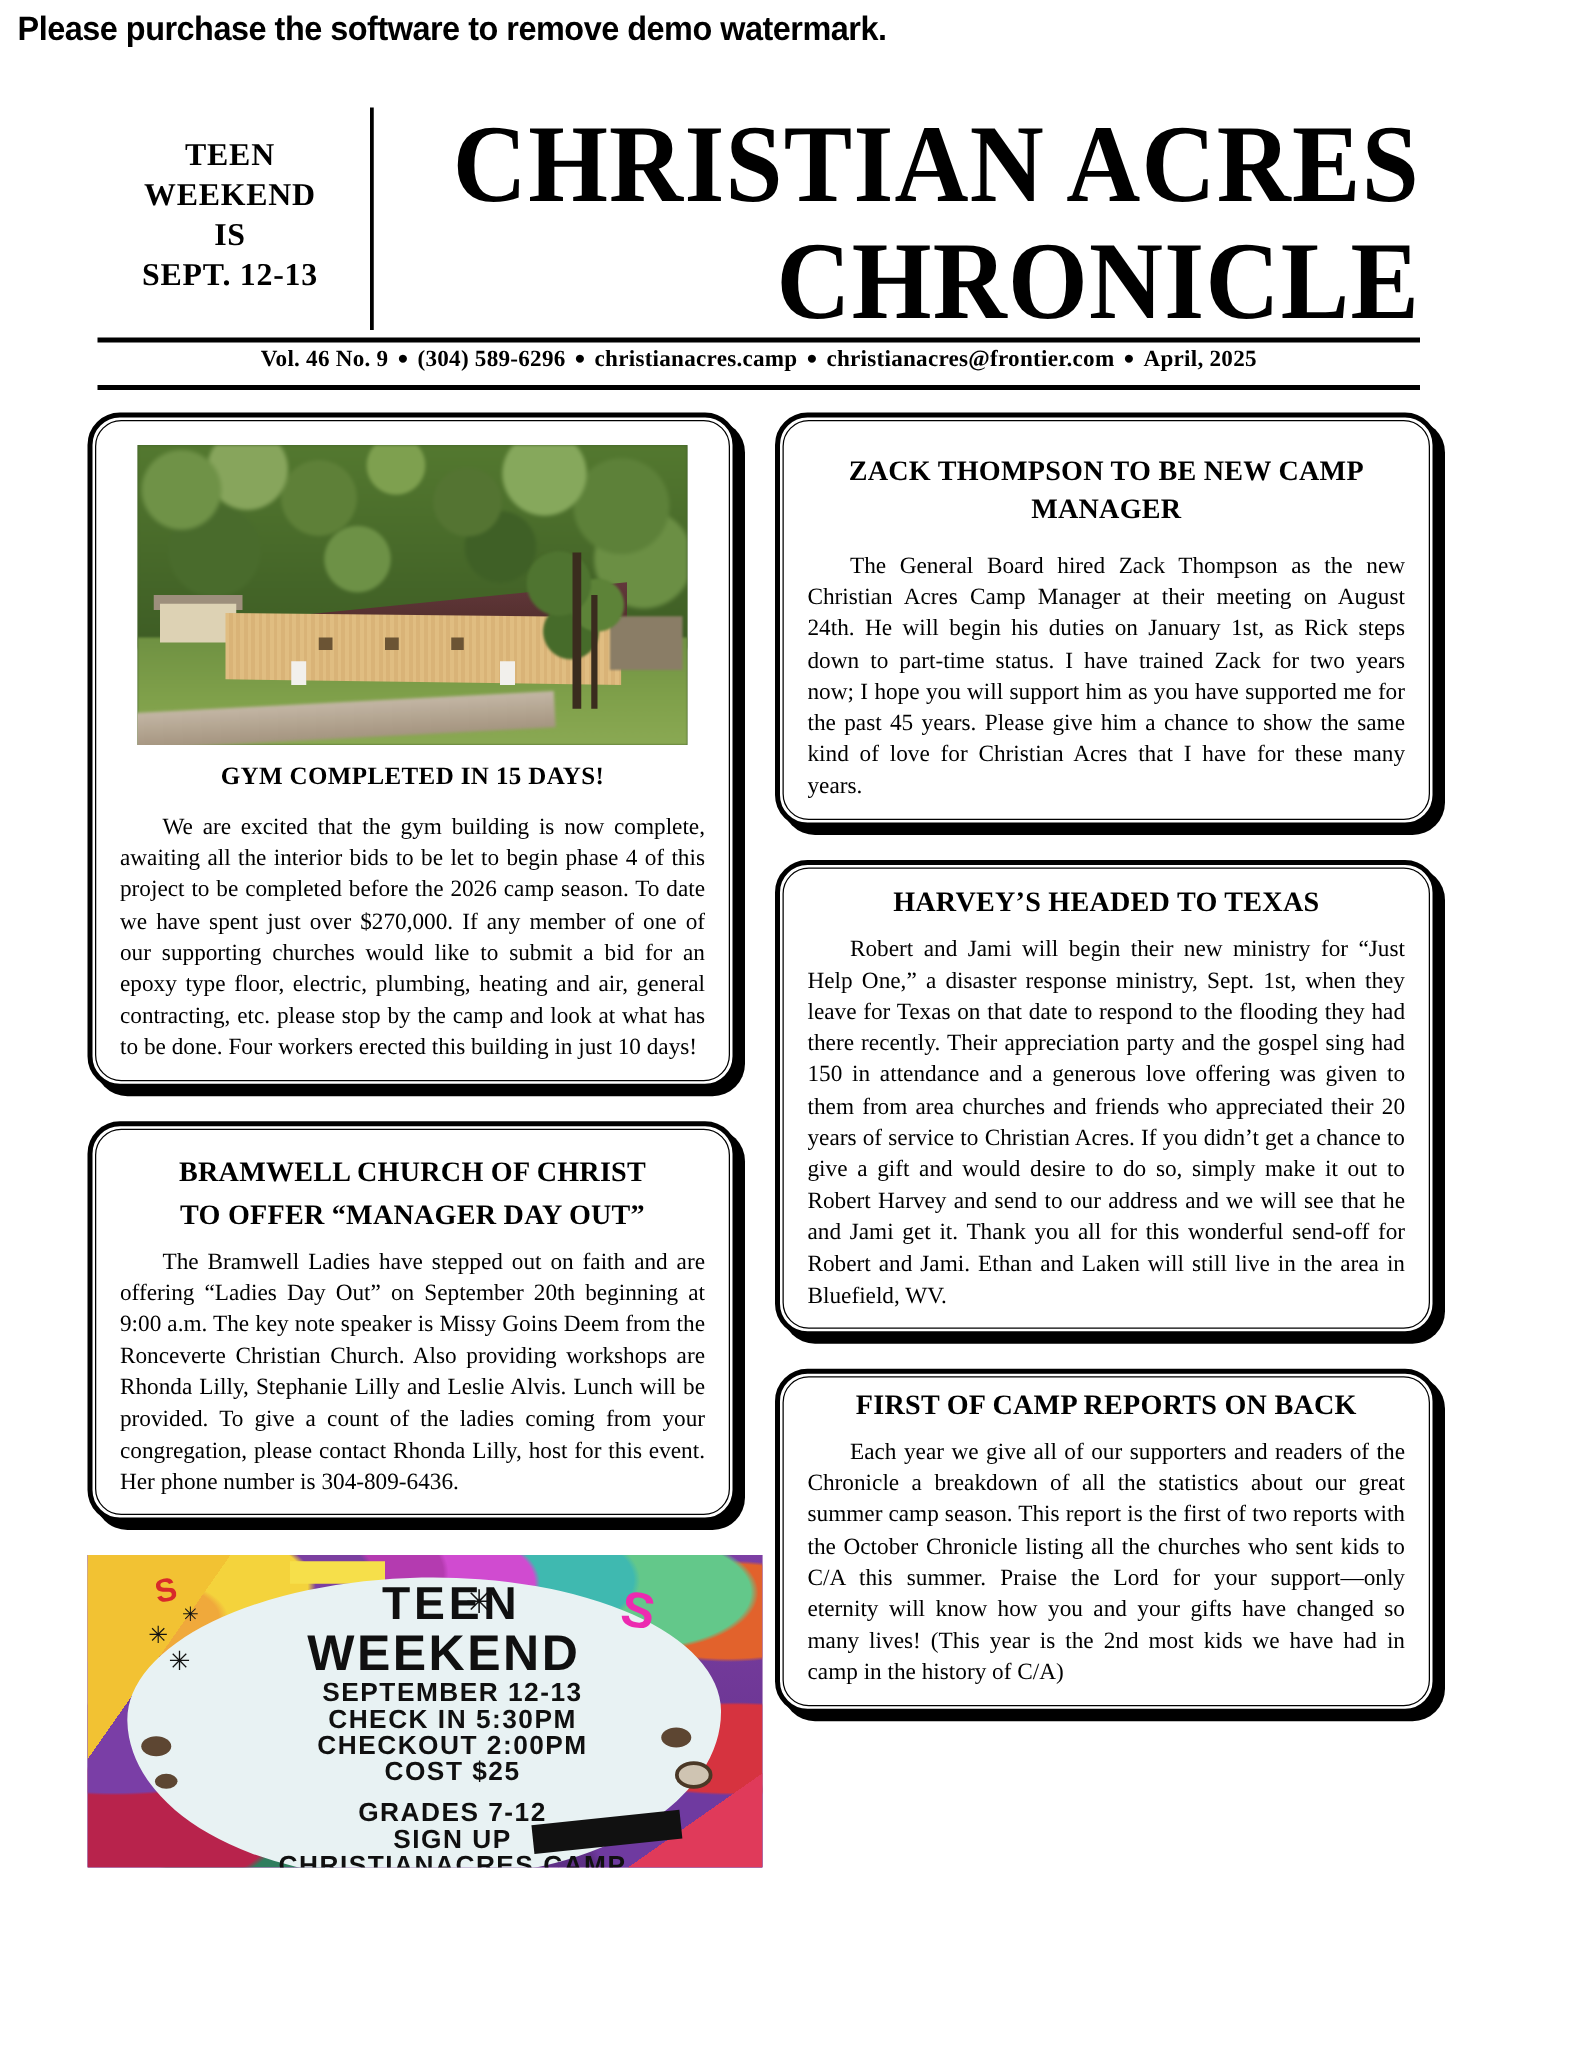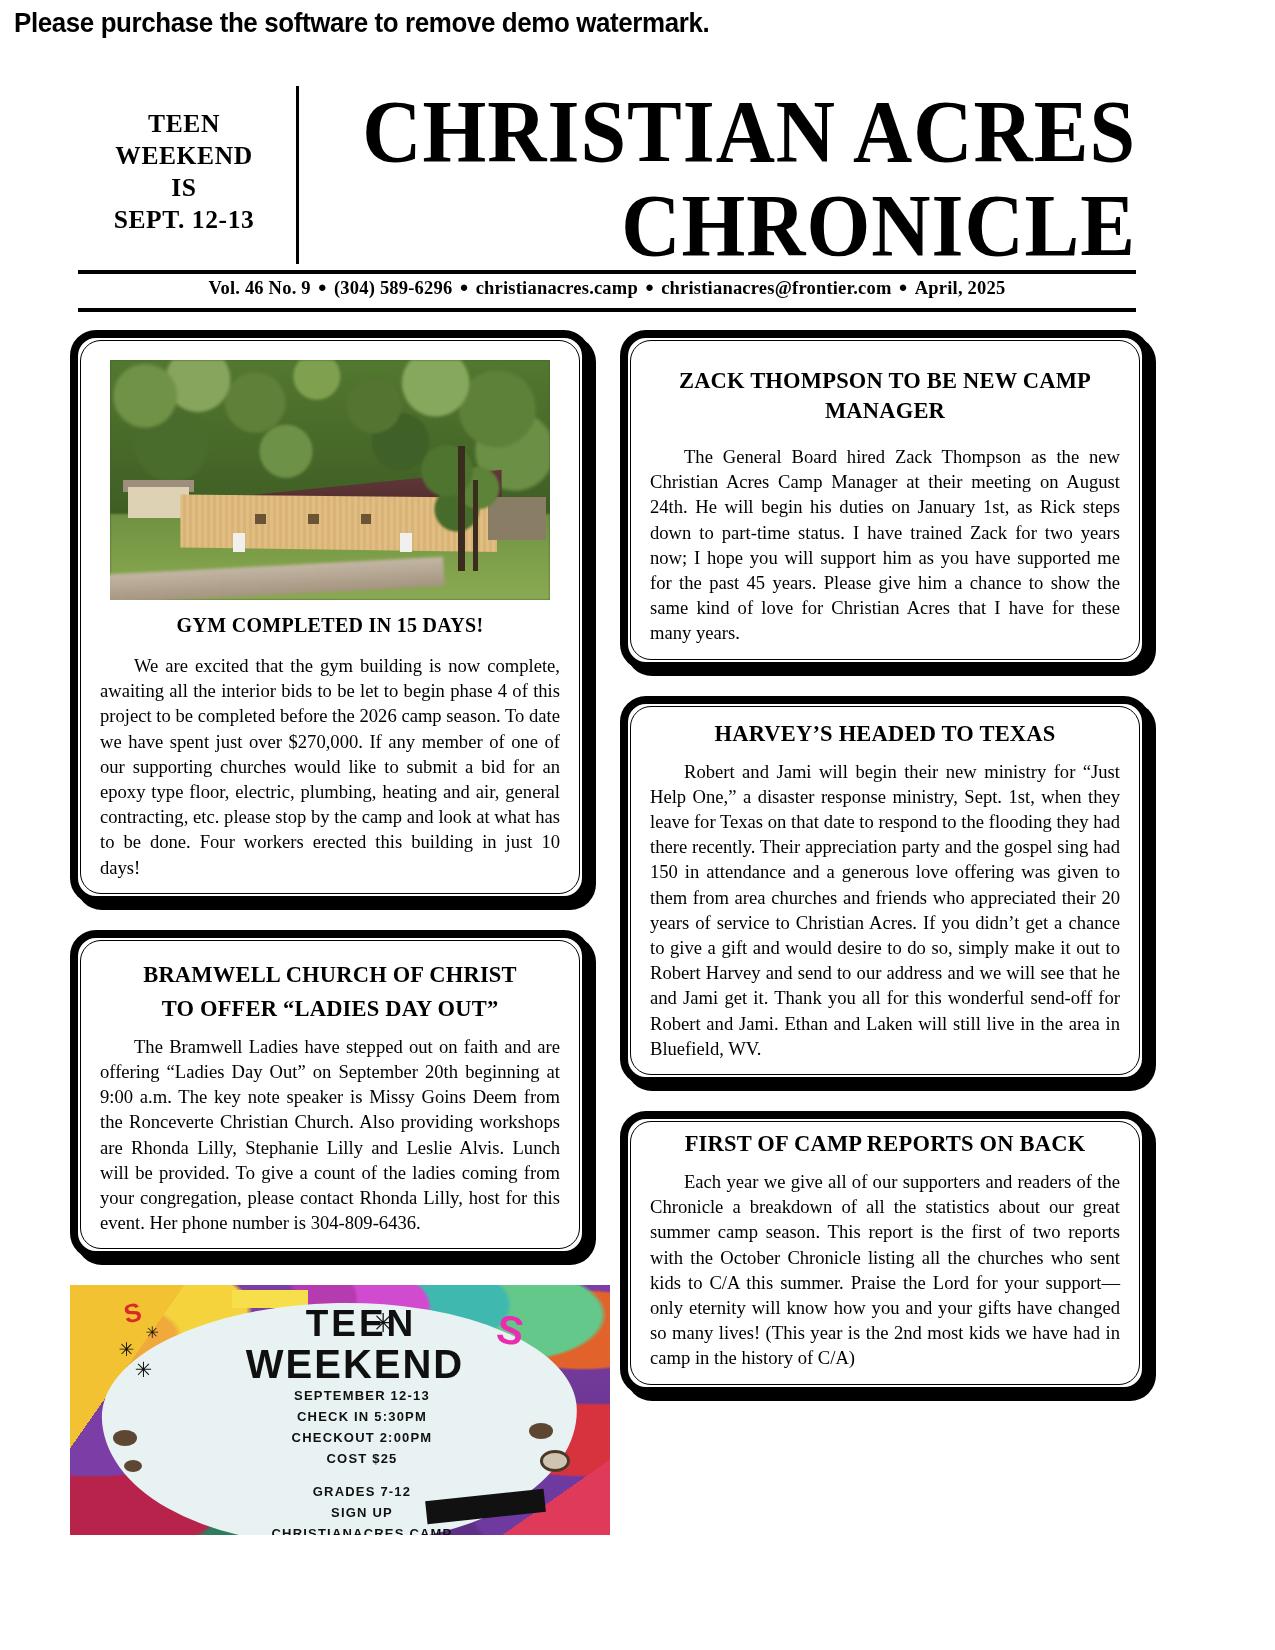--- a/index.html
+++ b/index.html
@@ -108,21 +108,21 @@
   .col {
     position: absolute;
     top: 330px;
   }
   .col-left  { left: 70px;  width: 520px; }
   .col-right { left: 620px; width: 530px; }
 
   
   .box {
     position: relative;
-    border: 8px solid #000000;
+    border: 4px solid #000000;
     border-radius: 26px;
     background: #fff;
     box-shadow: 6px 6px 0 0 #000;
     margin-bottom: 26px;
     padding: 0;
   }
   .box::before {
     content: "";
     position: absolute;
     left: 2px; top: 2px; right: 2px; bottom: 2px;
@@ -298,21 +298,21 @@
   }
   .fl-teen {
     font-size: 37px; letter-spacing: 3px; line-height: 38px;
     margin-left: 42px;
   }
   .fl-weekend {
     font-size: 40px; letter-spacing: 2px; line-height: 42px;
     margin-left: 30px;
   }
   .fl-line {
-    font-size: 13px; letter-spacing: 1.2px; line-height: 21px;
+    font-size: 21px; letter-spacing: 1.2px; line-height: 21px;
     margin-left: 44px;
   }
   .fl-gap { height: 12px; }
   .fl-star {
     position: absolute; color: #111; font-size: 22px; line-height: 1;
     font-family: "DejaVu Sans", sans-serif;
   }
   .fl-star.s1 { left: 9%;  top: 22%; font-size: 19px; }
   .fl-star.s2 { left: 14%; top: 16%; font-size: 16px; }
   .fl-star.s3 { left: 12%; top: 30%; font-size: 21px; }
@@ -390,21 +390,21 @@
         <div class="ph-tree-trunk t2"></div>
       </div>
       <div class="caption">GYM COMPLETED IN 15 DAYS!</div>
       <p class="body-text">We are excited that the gym building is now complete, awaiting all the interior bids to be let to begin phase 4 of this project to be completed before the 2026 camp season.  To date we have spent just over $270,000.   If any member of one of our supporting churches would like to submit a bid for an epoxy type floor, electric, plumbing, heating and air, general contracting, etc. please stop by the camp and look at what has to be done.  Four workers erected this building in just 10 days!</p>
     </div>
   </div>
 
   <div class="box">
     <div class="box-inner">
       <div class="headline">BRAMWELL CHURCH OF CHRIST</div>
-      <div class="headline" style="margin-top:-6px;">TO OFFER  “LADIES DAY OUT”</div>
+      <div class="headline" style="margin-top:-6px;">TO OFFER  “MANAGER DAY OUT”</div>
       <p class="body-text">The Bramwell Ladies have stepped out on faith and are offering “Ladies Day Out” on September 20th beginning at 9:00 a.m.  The key note speaker is Missy Goins Deem from the Ronceverte Christian Church.  Also providing workshops are Rhonda Lilly, Stephanie Lilly and Leslie Alvis.  Lunch will be provided.  To give a count of the ladies coming from your congregation, please contact Rhonda Lilly, host for this event.  Her phone number is 304-809-6436.</p>
     </div>
   </div>
 
   <div class="flyer">
     <div class="fl-collage"></div>
     <div class="fl-yellow-tab"></div>
     <div class="fl-oval"></div>
     <div class="fl-red-s">S</div>
     <div class="fl-pink-s">S</div>

